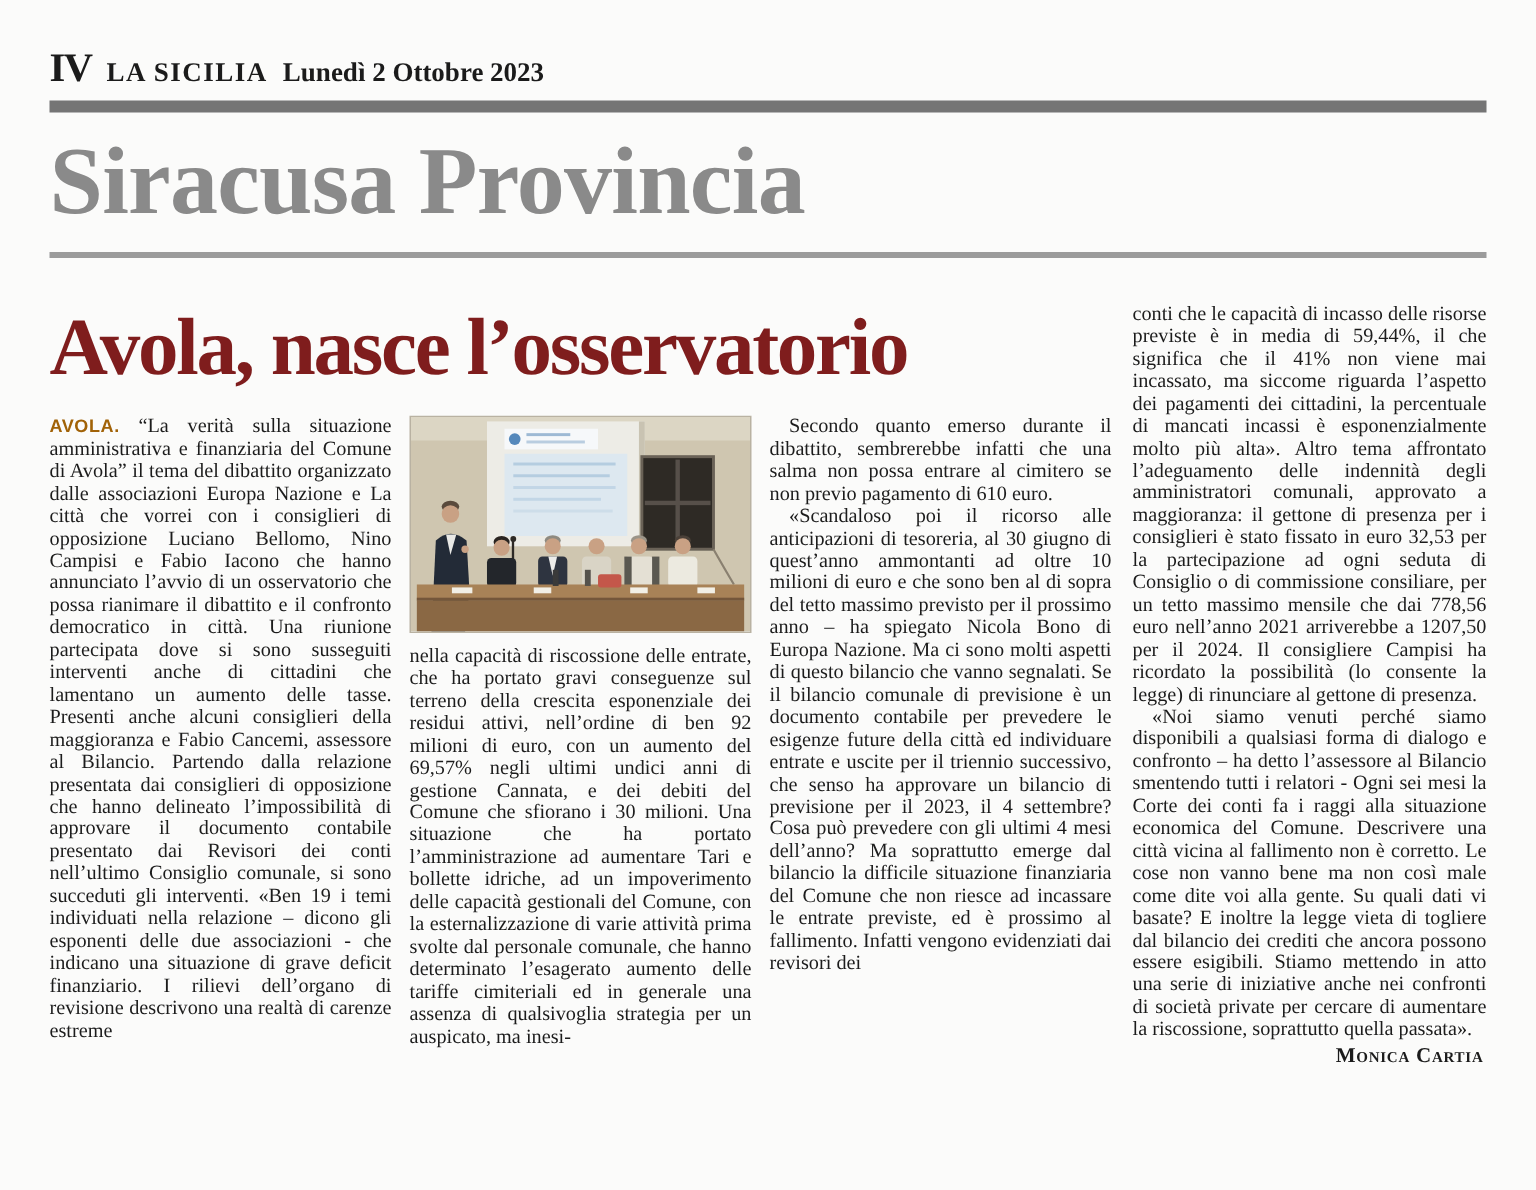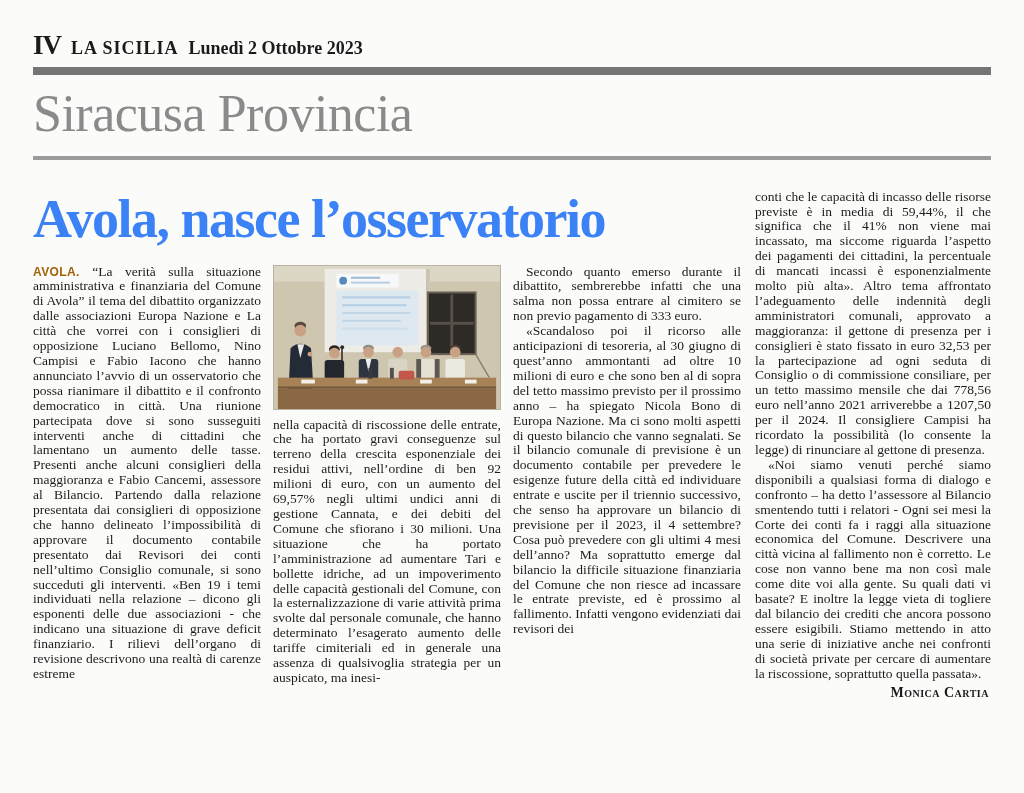--- a/index.html
+++ b/index.html
@@ -8,27 +8,27 @@
   .page { width:1024px; height:575px; padding:30px 33px 0 33px; background:#fbfbfa; }
 
   
   .masthead-row { display:flex; align-items:baseline; gap:10px; }
   .page-num { font-size:27px; font-weight:bold; letter-spacing:-1px; }
   .brand { font-size:18px; font-weight:bold; letter-spacing:1px; }
   .edition-date { font-size:18px; font-weight:bold;text-align:center; }
   .topbar { height:8px; background:#757575; margin-top:6px; }
 
   
-  .section-title { font-size:52px; font-weight:normal; color:#8a8a8a; letter-spacing:-0.5px; margin-top:12px; line-height:1.05; }
+  .section-title { font-size:64px; font-weight:bold; color:#8a8a8a; letter-spacing:-0.5px; margin-top:12px; line-height:1.05; }
   .section-rule { height:4px; background:#9b9b9b; margin-top:14px; }
 
   
   .content-row { display:flex; gap:13px; margin-top:30px; }
   .left-block { width:709px; }
-  .headline { font-size:54px; line-height:1.11; font-weight:bold; color:#3b82f6; letter-spacing:-1.5px; }
+  .headline { font-size:54px; line-height:1.11; font-weight:bold; color:#7f1d1d; letter-spacing:-1.5px; }
   .cols3 { display:flex; gap:12px; margin-top:15px; height:452px; overflow:hidden; }
   .col { width:228px; }
   .col4 { width:236px; height:615px; overflow:hidden; display:flex; flex-direction:column; }
 
   .body-text p { font-size:13.5px; line-height:14.9px; text-align:justify; color:#1c1c1c; }
   .body-text p.indent { text-indent:13px; }
   .lead-word { font-family:"Liberation Sans", sans-serif; font-weight:bold; color:#a16207; font-size:12px; letter-spacing:.4px; }
 
   .photo-wrap { width:228px; height:145px; margin-bottom:8px; border:1px solid #b9b2a2; }
   .photo-wrap svg { display:block; width:100%; height:100%; }
@@ -125,21 +125,21 @@
               <rect x="196" y="116" width="12" height="4" fill="#f2efe6"></rect>
               <rect x="97" y="104" width="4" height="11" fill="#3a3a3a"></rect>
               <rect x="119" y="104" width="4" height="11" fill="#55524c"></rect>
               <rect x="128" y="107" width="16" height="9" rx="2" fill="#c4574a"></rect>
             </svg>
           </div>
           <p>nella capacità di riscossione delle entrate, che ha portato gravi conseguenze sul terreno della crescita esponenziale dei residui attivi, nell’ordine di ben 92 milioni di euro, con un aumento del 69,57% negli ultimi undici anni di gestione Cannata, e dei debiti del Comune che sfiorano i 30 milioni. Una situazione che ha portato l’amministrazione ad aumentare Tari e bollette idriche, ad un impoverimento delle capacità gestionali del Comune, con la esternalizzazione di varie attività prima svolte dal personale comunale, che hanno determinato l’esagerato aumento delle tariffe cimiteriali ed in generale una assenza di qualsivoglia strategia per un auspicato, ma inesi-</p>
         </div>
 
         <div class="col body-text">
-          <p class="indent">Secondo quanto emerso durante il dibattito, sembrerebbe infatti che una salma non possa entrare al cimitero se non previo pagamento di 333 euro.</p>
+          <p class="indent">Secondo quanto emerso durante il dibattito, sembrerebbe infatti che una salma non possa entrare al cimitero se non previo pagamento di 610 euro.</p>
           <p class="indent">«Scandaloso poi il ricorso alle anticipazioni di tesoreria, al 30 giugno di quest’anno ammontanti ad oltre 10 milioni di euro e che sono ben al di sopra del tetto massimo previsto per il prossimo anno – ha spiegato Nicola Bono di Europa Nazione. Ma ci sono molti aspetti di questo bilancio che vanno segnalati. Se il bilancio comunale di previsione è un documento contabile per prevedere le esigenze future della città ed individuare entrate e uscite per il triennio successivo, che senso ha approvare un bilancio di previsione per il 2023, il 4 settembre? Cosa può prevedere con gli ultimi 4 mesi dell’anno? Ma soprattutto emerge dal bilancio la difficile situazione finanziaria del Comune che non riesce ad incassare le entrate previste, ed è prossimo al fallimento. Infatti vengono evidenziati dai revisori dei</p>
         </div>
 
       </div>
     </div>
 
     <div class="col4 body-text">
       <p>conti che le capacità di incasso delle risorse previste è in media di 59,44%, il che significa che il 41% non viene mai incassato, ma siccome riguarda l’aspetto dei pagamenti dei cittadini, la percentuale di mancati incassi è esponenzialmente molto più alta». Altro tema affrontato l’adeguamento delle indennità degli amministratori comunali, approvato a maggioranza: il gettone di presenza per i consiglieri è stato fissato in euro 32,53 per la partecipazione ad ogni seduta di Consiglio o di commissione consiliare, per un tetto massimo mensile che dai 778,56 euro nell’anno 2021 arriverebbe a 1207,50 per il 2024. Il consigliere Campisi ha ricordato la possibilità (lo consente la legge) di rinunciare al gettone di presenza.</p>
       <p class="indent">«Noi siamo venuti perché siamo disponibili a qualsiasi forma di dialogo e confronto – ha detto l’assessore al Bilancio smentendo tutti i relatori - Ogni sei mesi la Corte dei conti fa i raggi alla situazione economica del Comune. Descrivere una città vicina al fallimento non è corretto. Le cose non vanno bene ma non così male come dite voi alla gente. Su quali dati vi basate? E inoltre la legge vieta di togliere dal bilancio dei crediti che ancora possono essere esigibili. Stiamo mettendo in atto una serie di iniziative anche nei confronti di società private per cercare di aumentare la riscossione, soprattutto quella passata».</p>
       <div class="byline">Monica Cartia</div>

